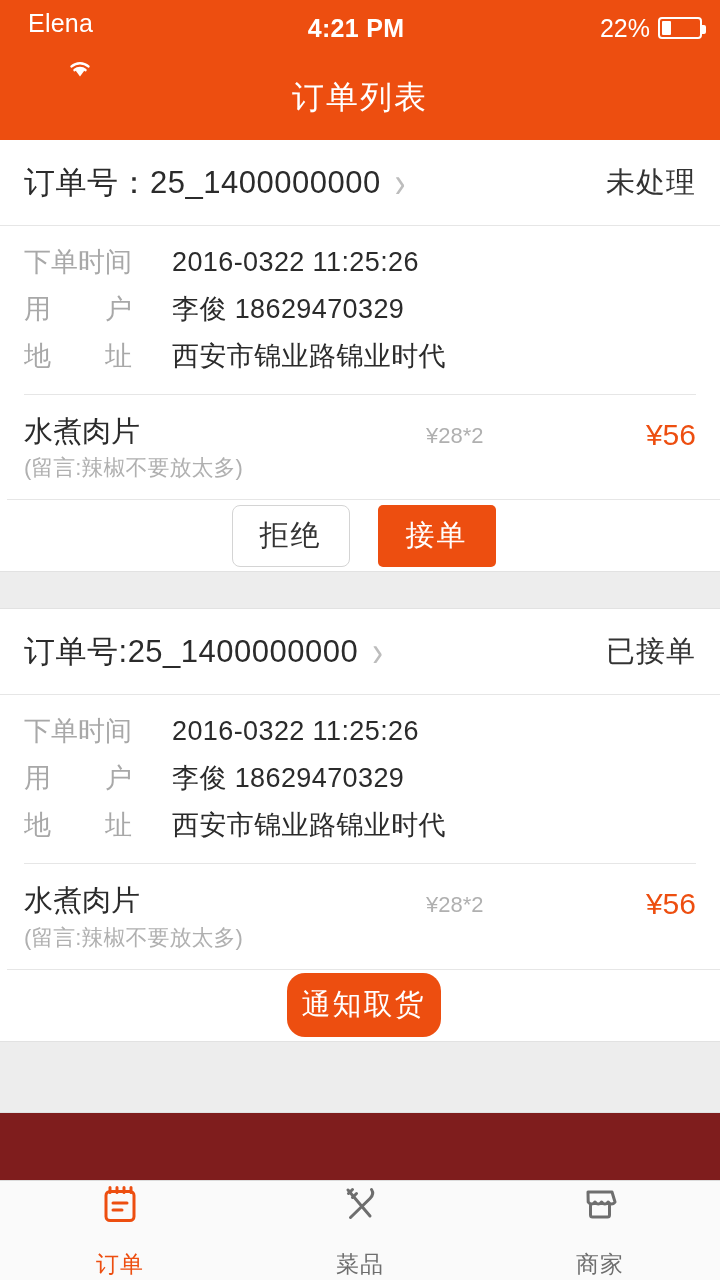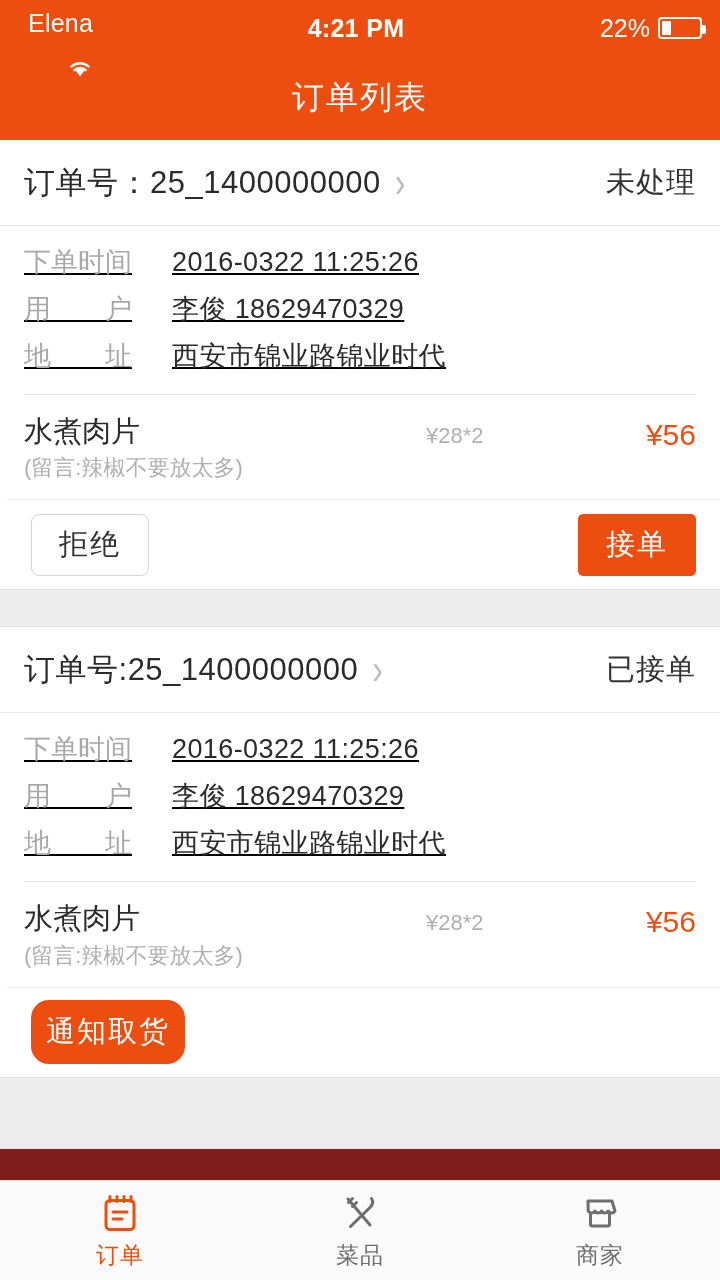--- a/index.html
+++ b/index.html
@@ -89,21 +89,21 @@
   }
   .chev {
     margin-left: 14px; color: #bdbdbd; font-size: 32px; font-weight: 300;
     line-height: 1; transform: scaleY(1.35); display: inline-block;
   }
   .order-status {
     margin-left: auto; font-size: 29px; color: #333333; letter-spacing: 1px;
   }
 
   
-  .meta { padding: 18px 36px 14px 24px; text-decoration: underline; }
+  .meta { padding: 18px 36px 14px 24px; }
   .meta-row { display: flex; align-items: baseline; margin-bottom: 11px; }
   .meta-row:last-child { margin-bottom: 6px; }
   .meta-label {
     width: 148px; flex: 0 0 148px;
     color: #a8a8a8; font-size: 27px;
     display: flex; justify-content: space-between;
   }
   .meta-value { color: #2b2b2b; font-size: 27px; letter-spacing: 0.4px; }
 
   
@@ -123,22 +123,22 @@
     padding-top: 10px; flex: 0 0 150px;
   }
   .dish-total {
     font-size: 30px; color: #ED4E10; width: 120px; text-align: right;
     padding-top: 5px; flex: 0 0 120px;
   }
 
   
   .actions {
     border-top: 1px solid #e6e6e6;
-    height: 90px;
-    display: flex; align-items: center; justify-content: space-between;
+    height: 72px;
+    display: flex; align-items: center; justify-content: center;
     gap: 28px;
     padding: 0 24px;
     margin-left: 7px;
   }
   .btn {
     font-size: 29px; letter-spacing: 2px;
     display: inline-flex; align-items: center; justify-content: center;
     cursor: pointer; user-select: none;
   }
   .btn-ghost {
@@ -154,21 +154,21 @@
 
   
   .tabbar {
     flex: 0 0 100px; height: 100px;
     background: #fafafa;
     border-top: 1px solid #dcdcdc;
     display: flex;
   }
   .tab {
     flex: 1 1 0; display: flex; flex-direction: column;
-    align-items: center; justify-content: center; gap: 4px;
+    align-items: center; justify-content: space-between; gap: 4px;
     cursor: pointer;
   }
   .tab-label { font-size: 23px; color: #6e6e6e; letter-spacing: 1px; }
   .tab.active .tab-label { color: #ED4E10; }
   .tab-icon { width: 46px; height: 46px; display: block; }
 </style>
 </head>
 <body>
 
 <div class="screen">

